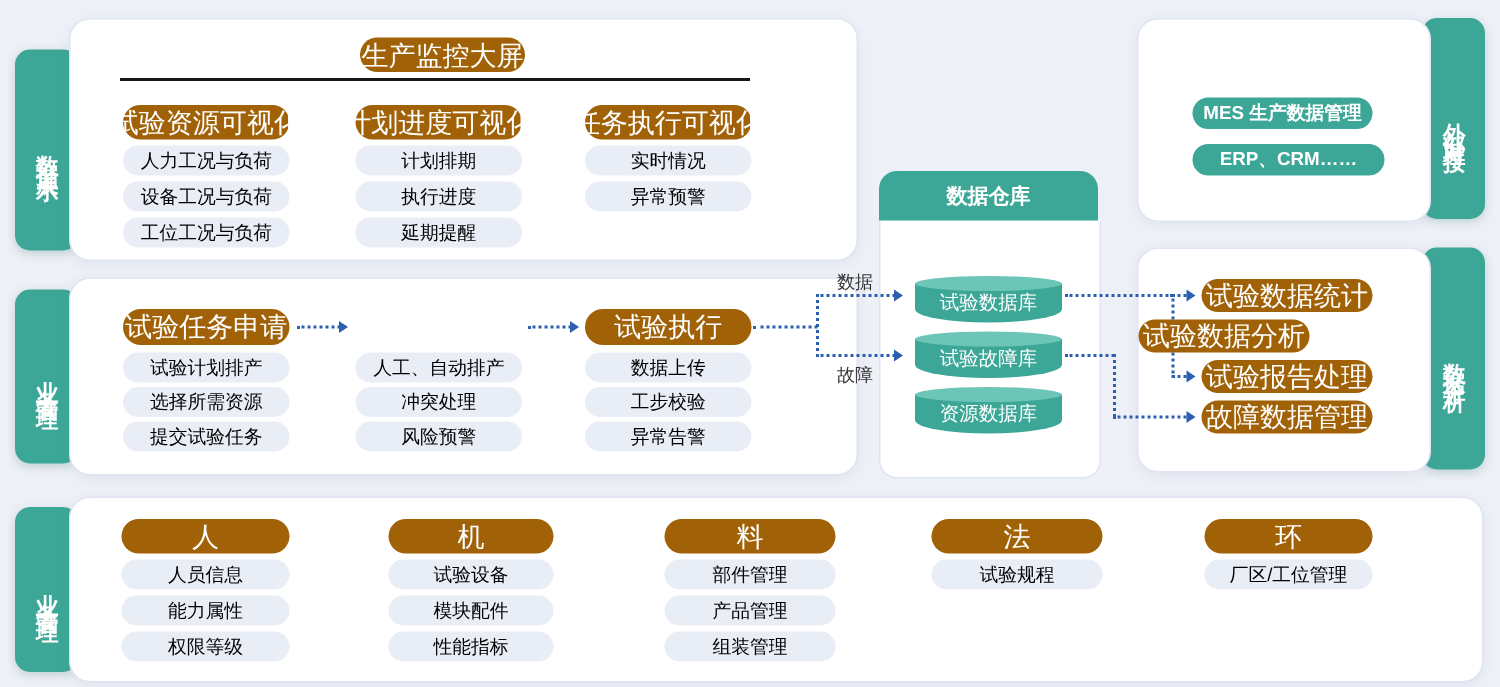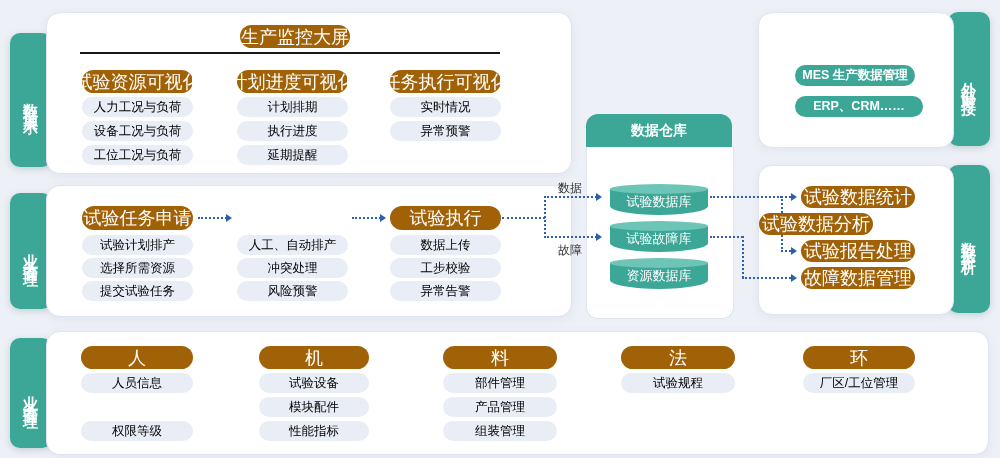--- a/index.html
+++ b/index.html
@@ -141,20 +141,21 @@
   <div class="pd" style="left:801px;top:240px;width:114px;height:22px">试验报告处理</div>
   <div class="pd" style="left:801px;top:267px;width:114px;height:22px">故障数据管理</div>
 
   <div class="tab tab-l" style="left:10px;top:338px;height:110px">
     <span class="vtext">业务管理</span>
   </div>
   <div class="panel" style="left:46px;top:331px;width:941px;height:122px"></div>
 
   <div class="pd" style="left:81px;top:346px;width:112px;height:23px">人</div>
   <div class="pl" style="left:81px;top:373px;width:112px;height:20px">人员信息</div>
+  <div class="pl" style="left:81px;top:397px;width:112px;height:20px">能力属性</div>
   <div class="pl" style="left:81px;top:421px;width:112px;height:20px">权限等级</div>
 
   <div class="pd" style="left:259px;top:346px;width:110px;height:23px">机</div>
   <div class="pl" style="left:259px;top:373px;width:110px;height:20px">试验设备</div>
   <div class="pl" style="left:259px;top:397px;width:110px;height:20px">模块配件</div>
   <div class="pl" style="left:259px;top:421px;width:110px;height:20px">性能指标</div>
 
   <div class="pd" style="left:443px;top:346px;width:114px;height:23px">料</div>
   <div class="pl" style="left:443px;top:373px;width:114px;height:20px">部件管理</div>
   <div class="pl" style="left:443px;top:397px;width:114px;height:20px">产品管理</div>

